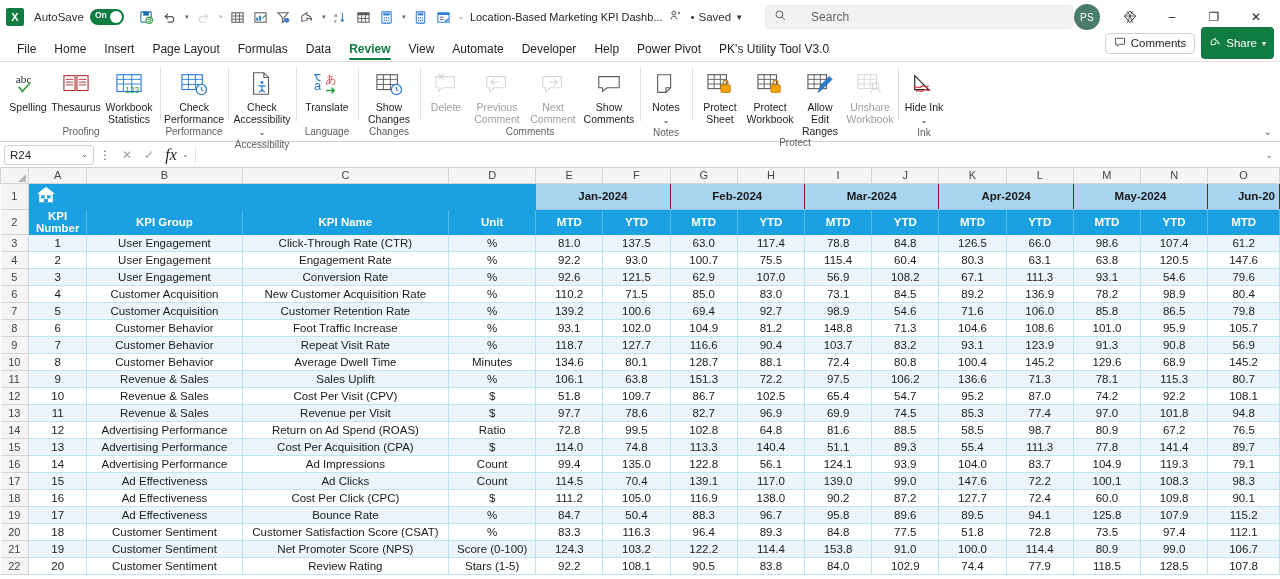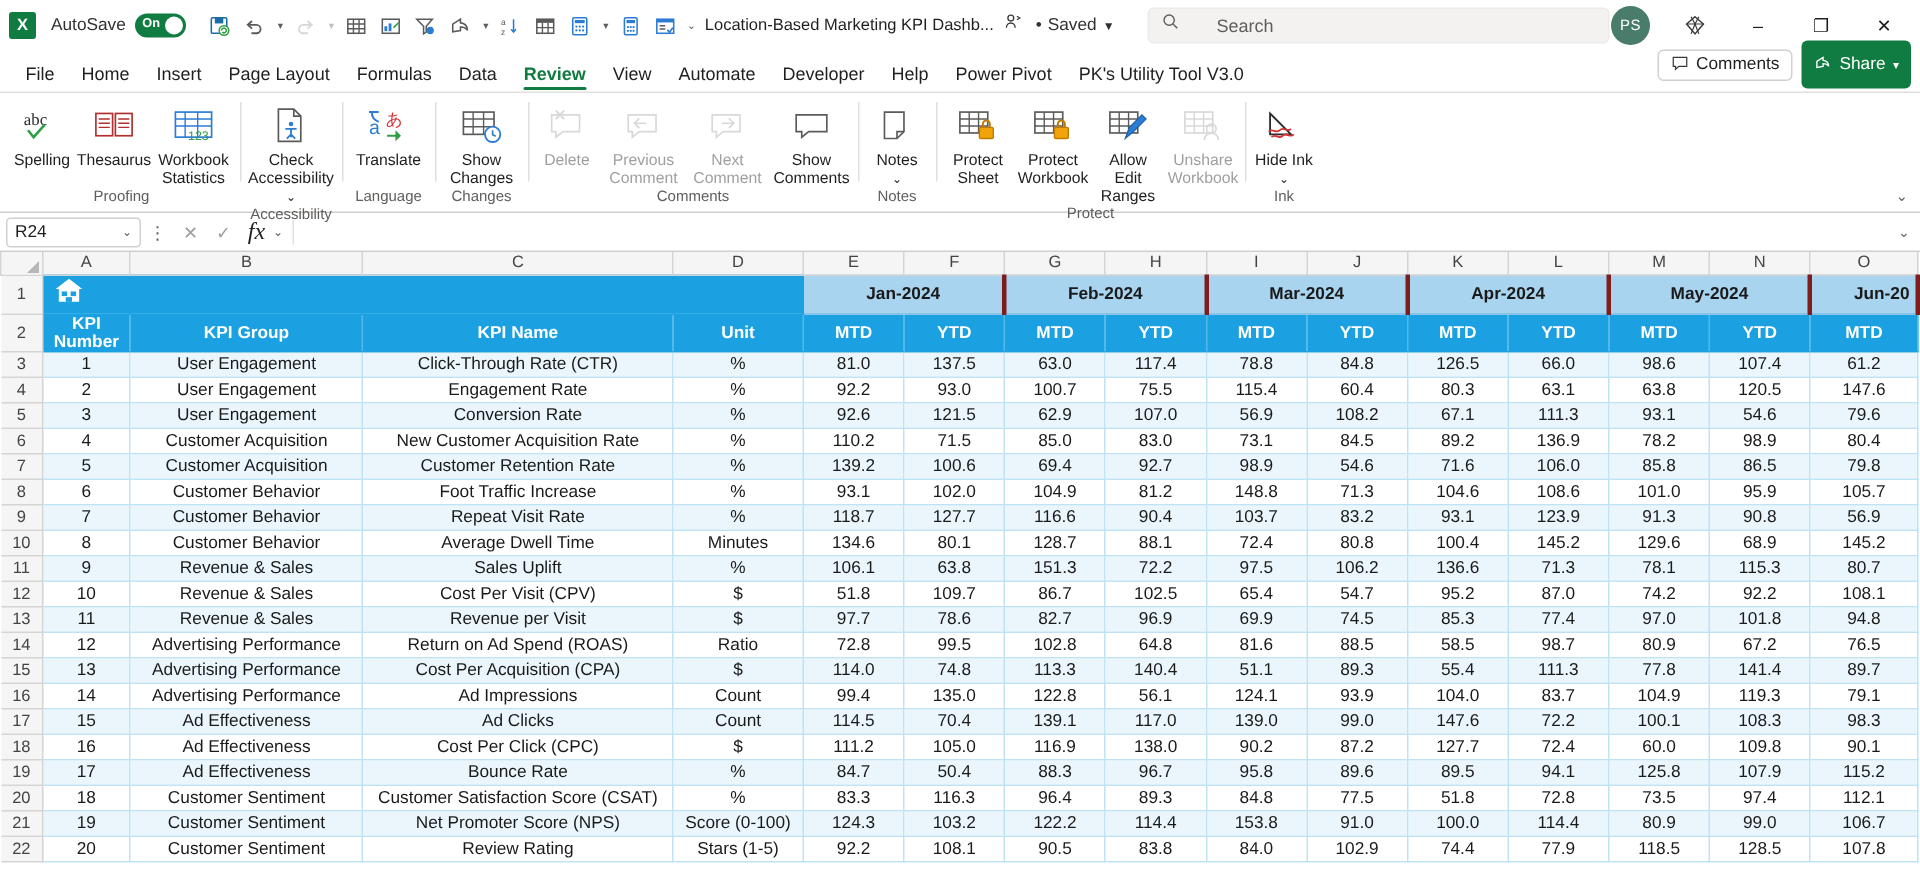--- a/index.html
+++ b/index.html
@@ -186,21 +186,21 @@
   tr.plain td.cell { background: #ffffff; }
 
   
   td.home-cell {
     background: #1ba1e2; border-right: 1px solid #1ba1e2;
     border-bottom: 1px solid #1ba1e2; height: 26px; padding-left: 6px;
   }
   td.hdr1 {
     background: #a8d4f0; color: #1a1a1a; font-size: 11.5px; font-weight: bold;
     text-align: center; height: 26px;
-    border-right: 3px solid #7f1d1d; border-bottom: 1px solid #8fc4e6;
+    border-right: 1px solid #7f1d1d; border-bottom: 1px solid #8fc4e6;
   }
   td.hdr2 {
     background: #1ba1e2; color: #ffffff; font-size: 11.5px; font-weight: bold;
     text-align: center; height: 17px;
     border-right: 1px solid #54b9e9; border-bottom: 1px solid #1ba1e2;
   }
 </style>
 </head>
 <body>
 
@@ -414,20 +414,36 @@
               <path d="M3 9h26M3 14h26M10 4v18M19 4v18" stroke="#2b7cd3" stroke-width="1"></path>
               <text x="12" y="24" font-size="9" fill="#2f9e44" font-family="sans-serif">123</text>
             </svg>
         </span>
         <span class="lbl">Workbook Statistics</span>
       </div>
     </div>
     <div class="rgroup-label">Proofing</div>
   </div>
 
+  <div class="rgroup">
+    <div class="rgroup-items">
+      <div class="rbtn w62">
+        <span class="ico">
+          <svg width="30" height="26" viewBox="0 0 32 28">
+              <rect x="3" y="4" width="22" height="16" fill="none" stroke="#2b7cd3" stroke-width="1.2"></rect>
+              <path d="M3 9h22M3 14.5h22M10 4v16M17.5 4v16" stroke="#2b7cd3" stroke-width="1"></path>
+              <circle cx="24" cy="20" r="5.5" fill="#fff" stroke="#2b7cd3" stroke-width="1.3"></circle>
+              <path d="M24 17v3.2l2 1.4" stroke="#2b7cd3" stroke-width="1.2" fill="none"></path>
+            </svg>
+        </span>
+        <span class="lbl">Check Performance</span>
+      </div>
+    </div>
+    <div class="rgroup-label">Performance</div>
+  </div>
 
   <div class="rgroup">
     <div class="rgroup-items">
       <div class="rbtn w62">
         <span class="ico">
           <svg width="28" height="28" viewBox="0 0 30 30">
               <path d="M6 3h11l5 5v18H6z" fill="none" stroke="#5b5b5b" stroke-width="1.2"></path>
               <path d="M17 3v5h5" fill="none" stroke="#5b5b5b" stroke-width="1.2"></path>
               <circle cx="15" cy="13.5" r="1.6" fill="#2b7cd3"></circle>
               <path d="M11 17h8M15 17v6M15 21l-3 3M15 21l3 3" stroke="#2b7cd3" stroke-width="1.3" fill="none"></path>

